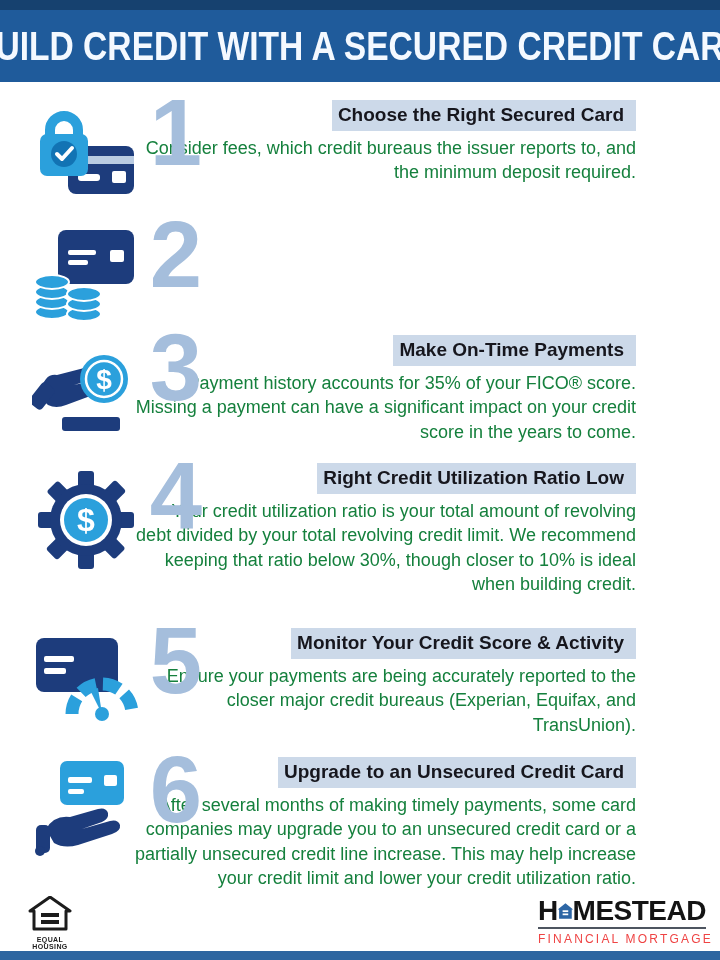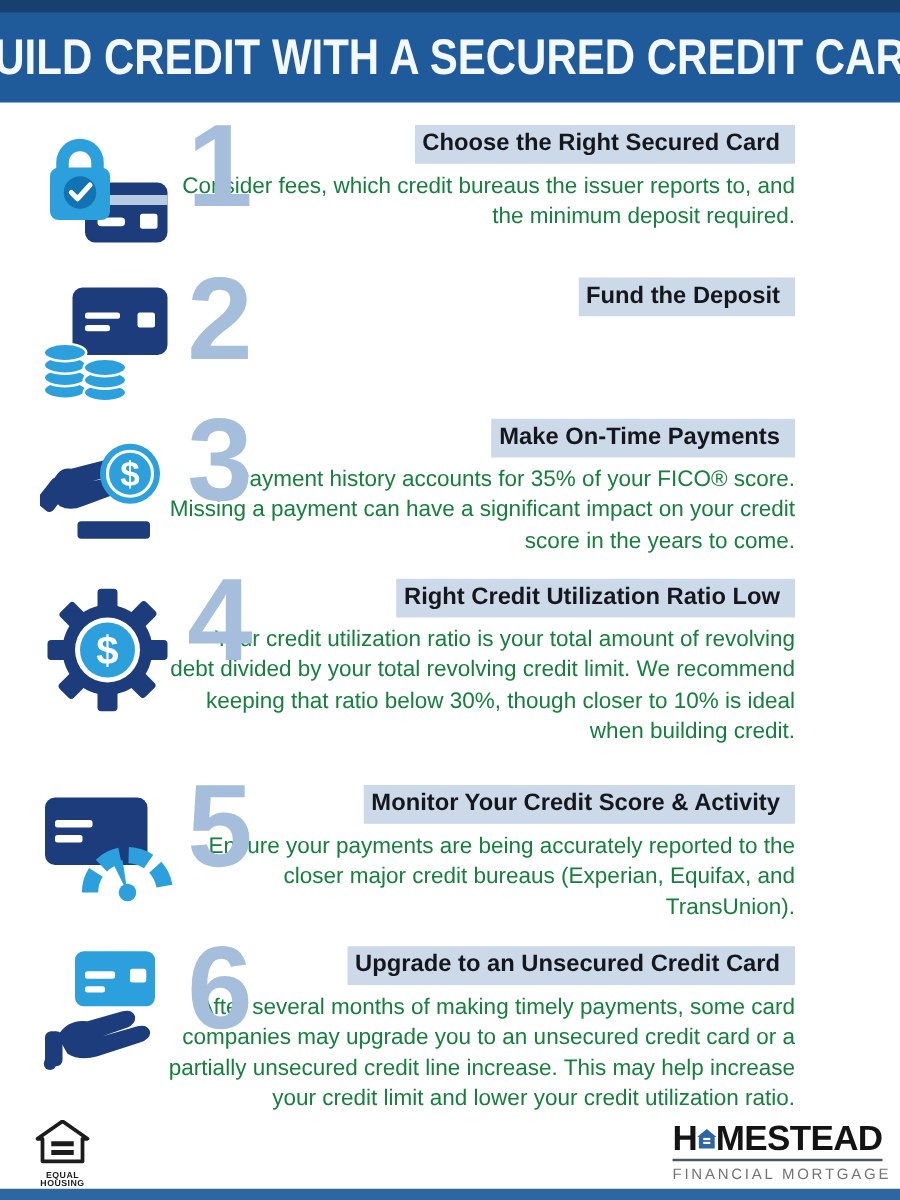--- a/index.html
+++ b/index.html
@@ -30,21 +30,21 @@
   
   .ehl{position:absolute;left:22px;top:896px;width:56px;text-align:center;}
   .ehl-text{font-size:7px;line-height:7px;font-weight:700;color:#1c1c1c;letter-spacing:.4px;}
   .brand{position:absolute;right:14px;top:897px;width:168px;}
   .brand-word{
     font-size:28px;font-weight:800;color:#141414;letter-spacing:-.5px;line-height:1;
     border-bottom:2px solid #4e5560;padding-bottom:2px;white-space:nowrap;
     display:flex;align-items:center;
   }
   .brand-word svg{margin:0 -1px;}
-  .brand-tag{margin-top:3px;font-size:12px;font-weight:500;color:#737373;letter-spacing:2.2px;white-space:nowrap;}
+  .brand-tag{margin-top:3px;font-size:12px;font-weight:500;color:#ef4444;letter-spacing:2.2px;white-space:nowrap;}
   .bottom-bar{position:absolute;left:0;bottom:0;width:720px;height:9px;background:#2e66a0;}
 </style>
 </head>
 <body>
 
 <div class="poster">
 
   <header class="banner">
     <div class="banner-topstrip"></div>
     <h1>BUILD CREDIT WITH A SECURED CREDIT CARD</h1>
@@ -83,21 +83,20 @@
           <ellipse cx="20" cy="68" rx="17" ry="7"></ellipse>
           <ellipse cx="20" cy="58" rx="17" ry="7"></ellipse>
           <ellipse cx="52" cy="90" rx="17" ry="7"></ellipse>
           <ellipse cx="52" cy="80" rx="17" ry="7"></ellipse>
           <ellipse cx="52" cy="70" rx="17" ry="7"></ellipse>
         </g>
       </svg>
     </div>
     <div class="num">2</div>
     <div class="txt">
-      <h2><span class="hl">Fund the Deposit</span></h2>
     </div>
   </section>
 
   <section class="step" style="top:335px">
     <div class="icon">
       <svg width="108" height="110" viewBox="0 0 108 110">
         <path d="M4,56 L14,42 Q18,37 25,38 L56,30 Q63,29 64,35 Q65,41 58,43 L42,48 L60,44 Q67,43 68,49 Q69,55 61,58 L34,68 Q24,72 16,68 Z" fill="#1d3c7c"></path>
         <rect x="2" y="46" width="16" height="26" rx="4" transform="rotate(38 10 59)" fill="#1d3c7c"></rect>
         <circle cx="72" cy="42" r="24" fill="#2ba0dc"></circle>
         <circle cx="72" cy="42" r="18" fill="none" stroke="#ffffff" stroke-width="2.5"></circle>

